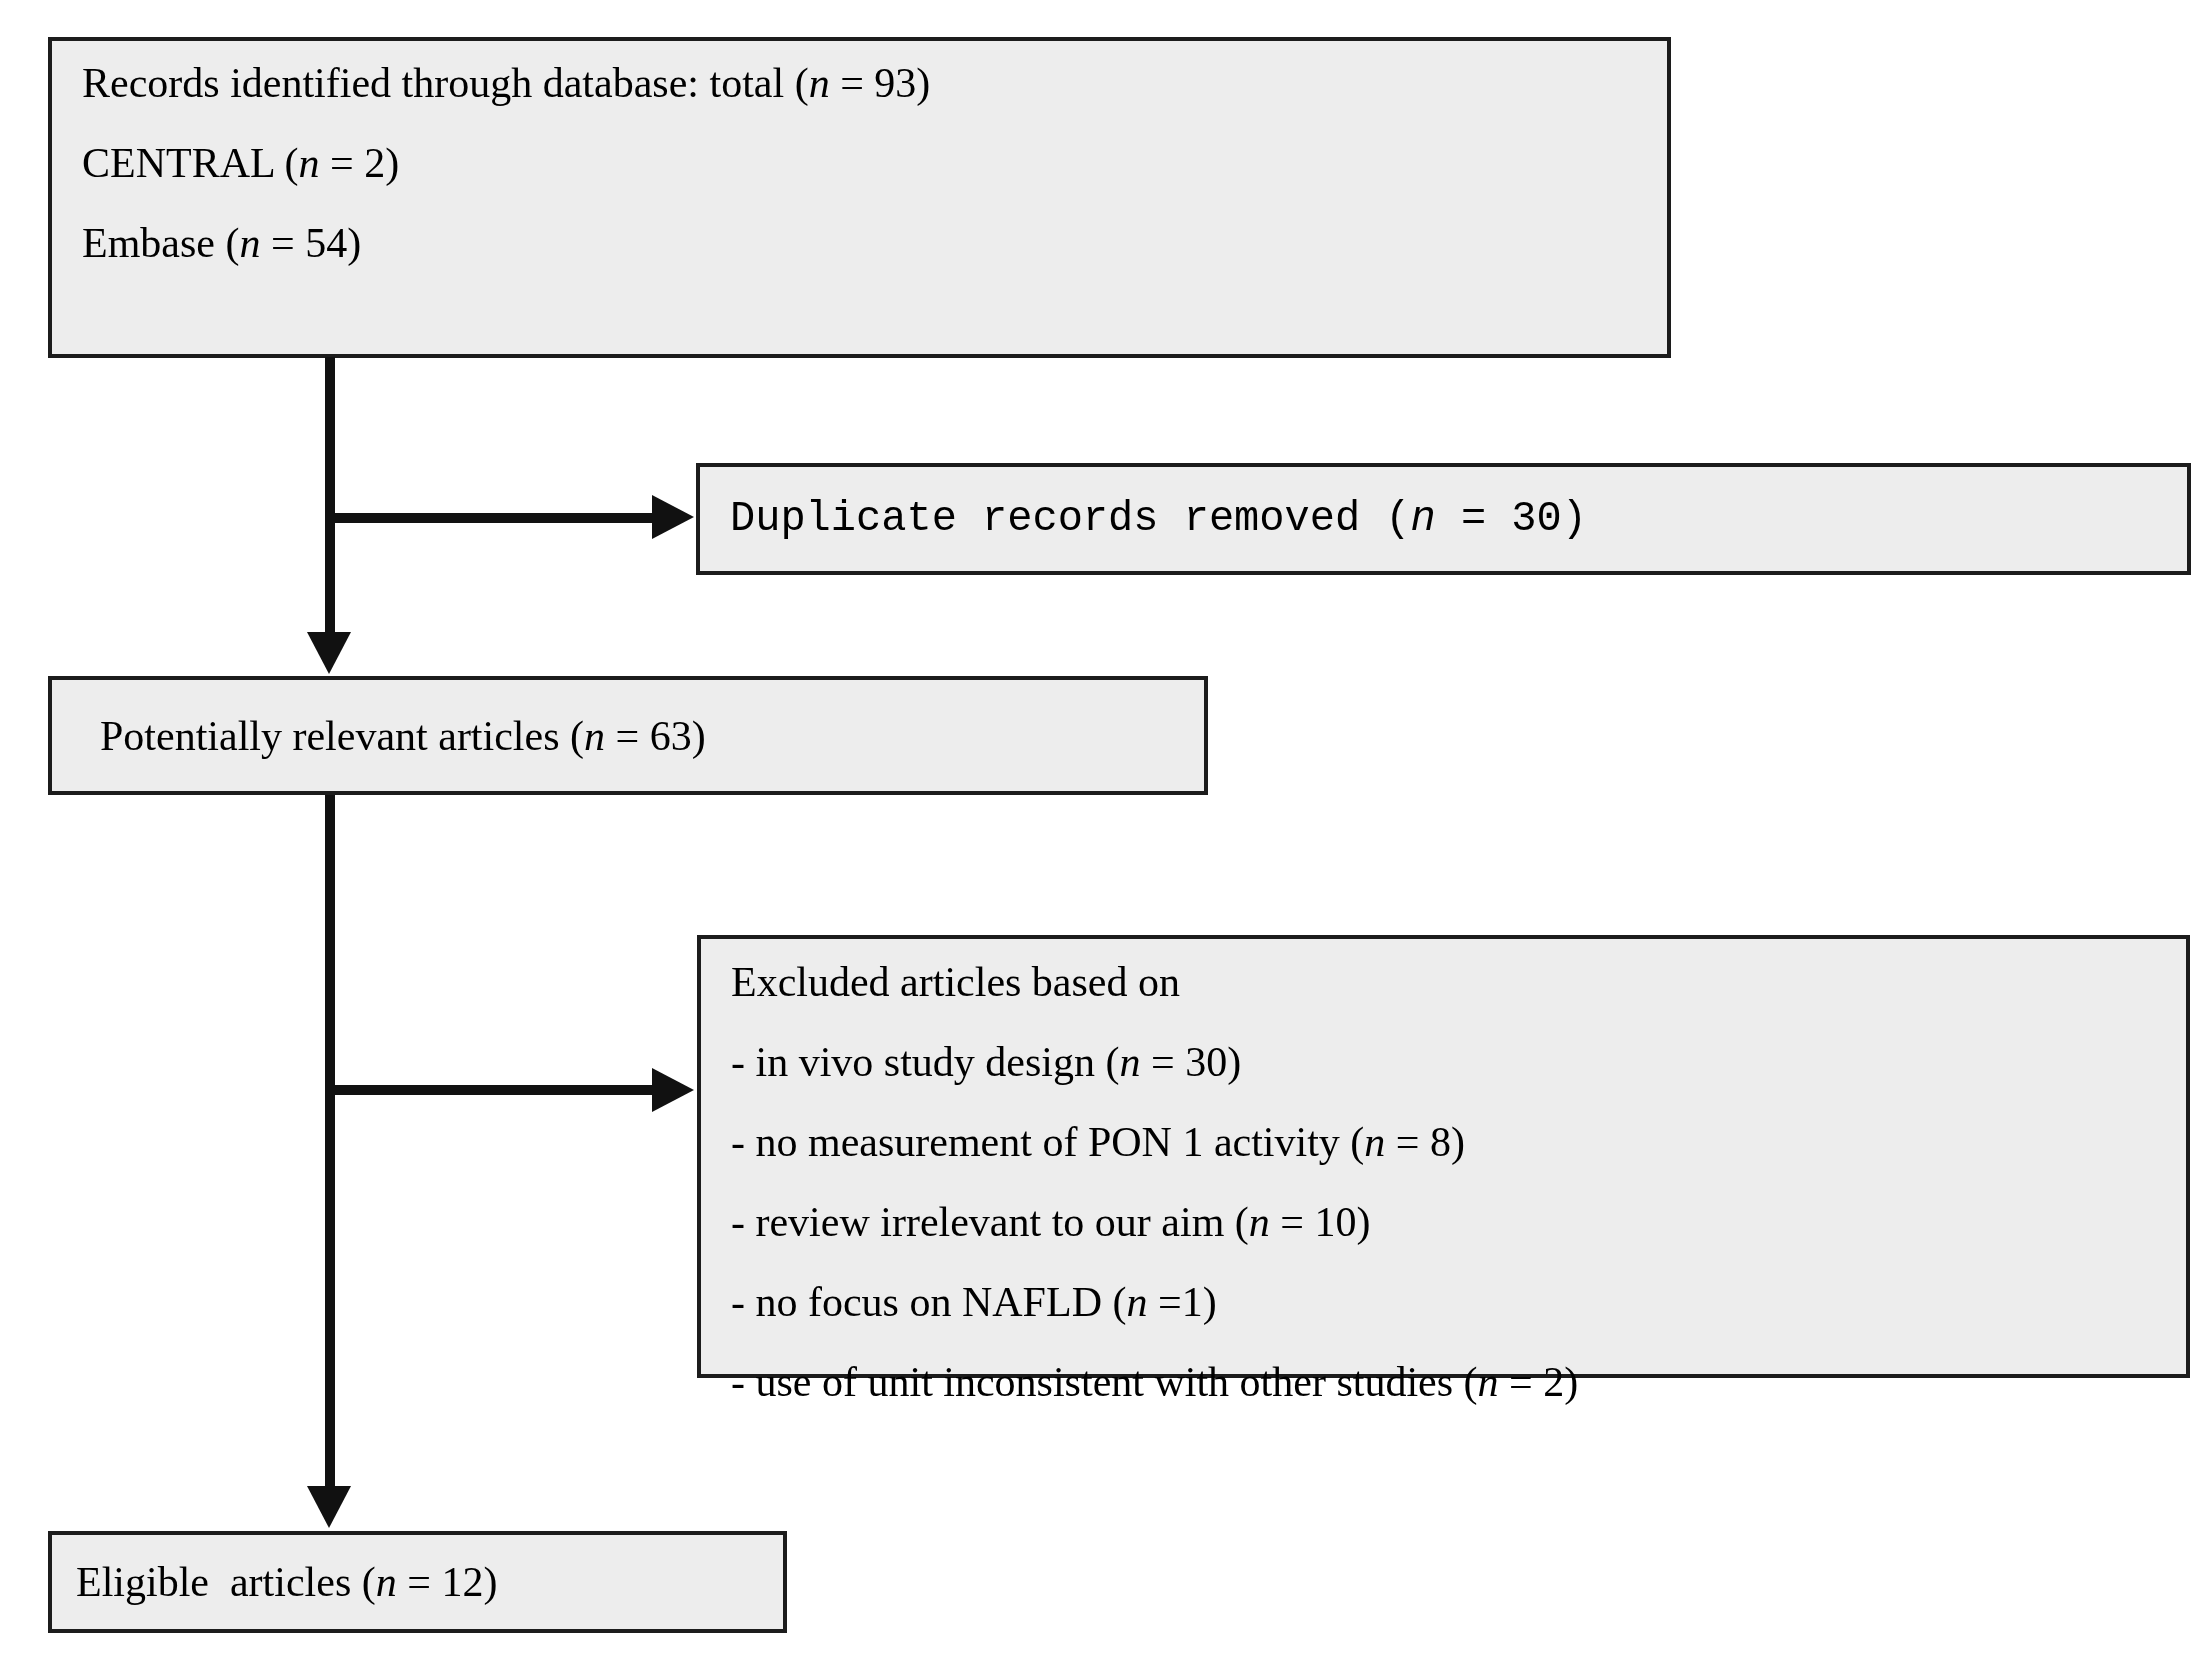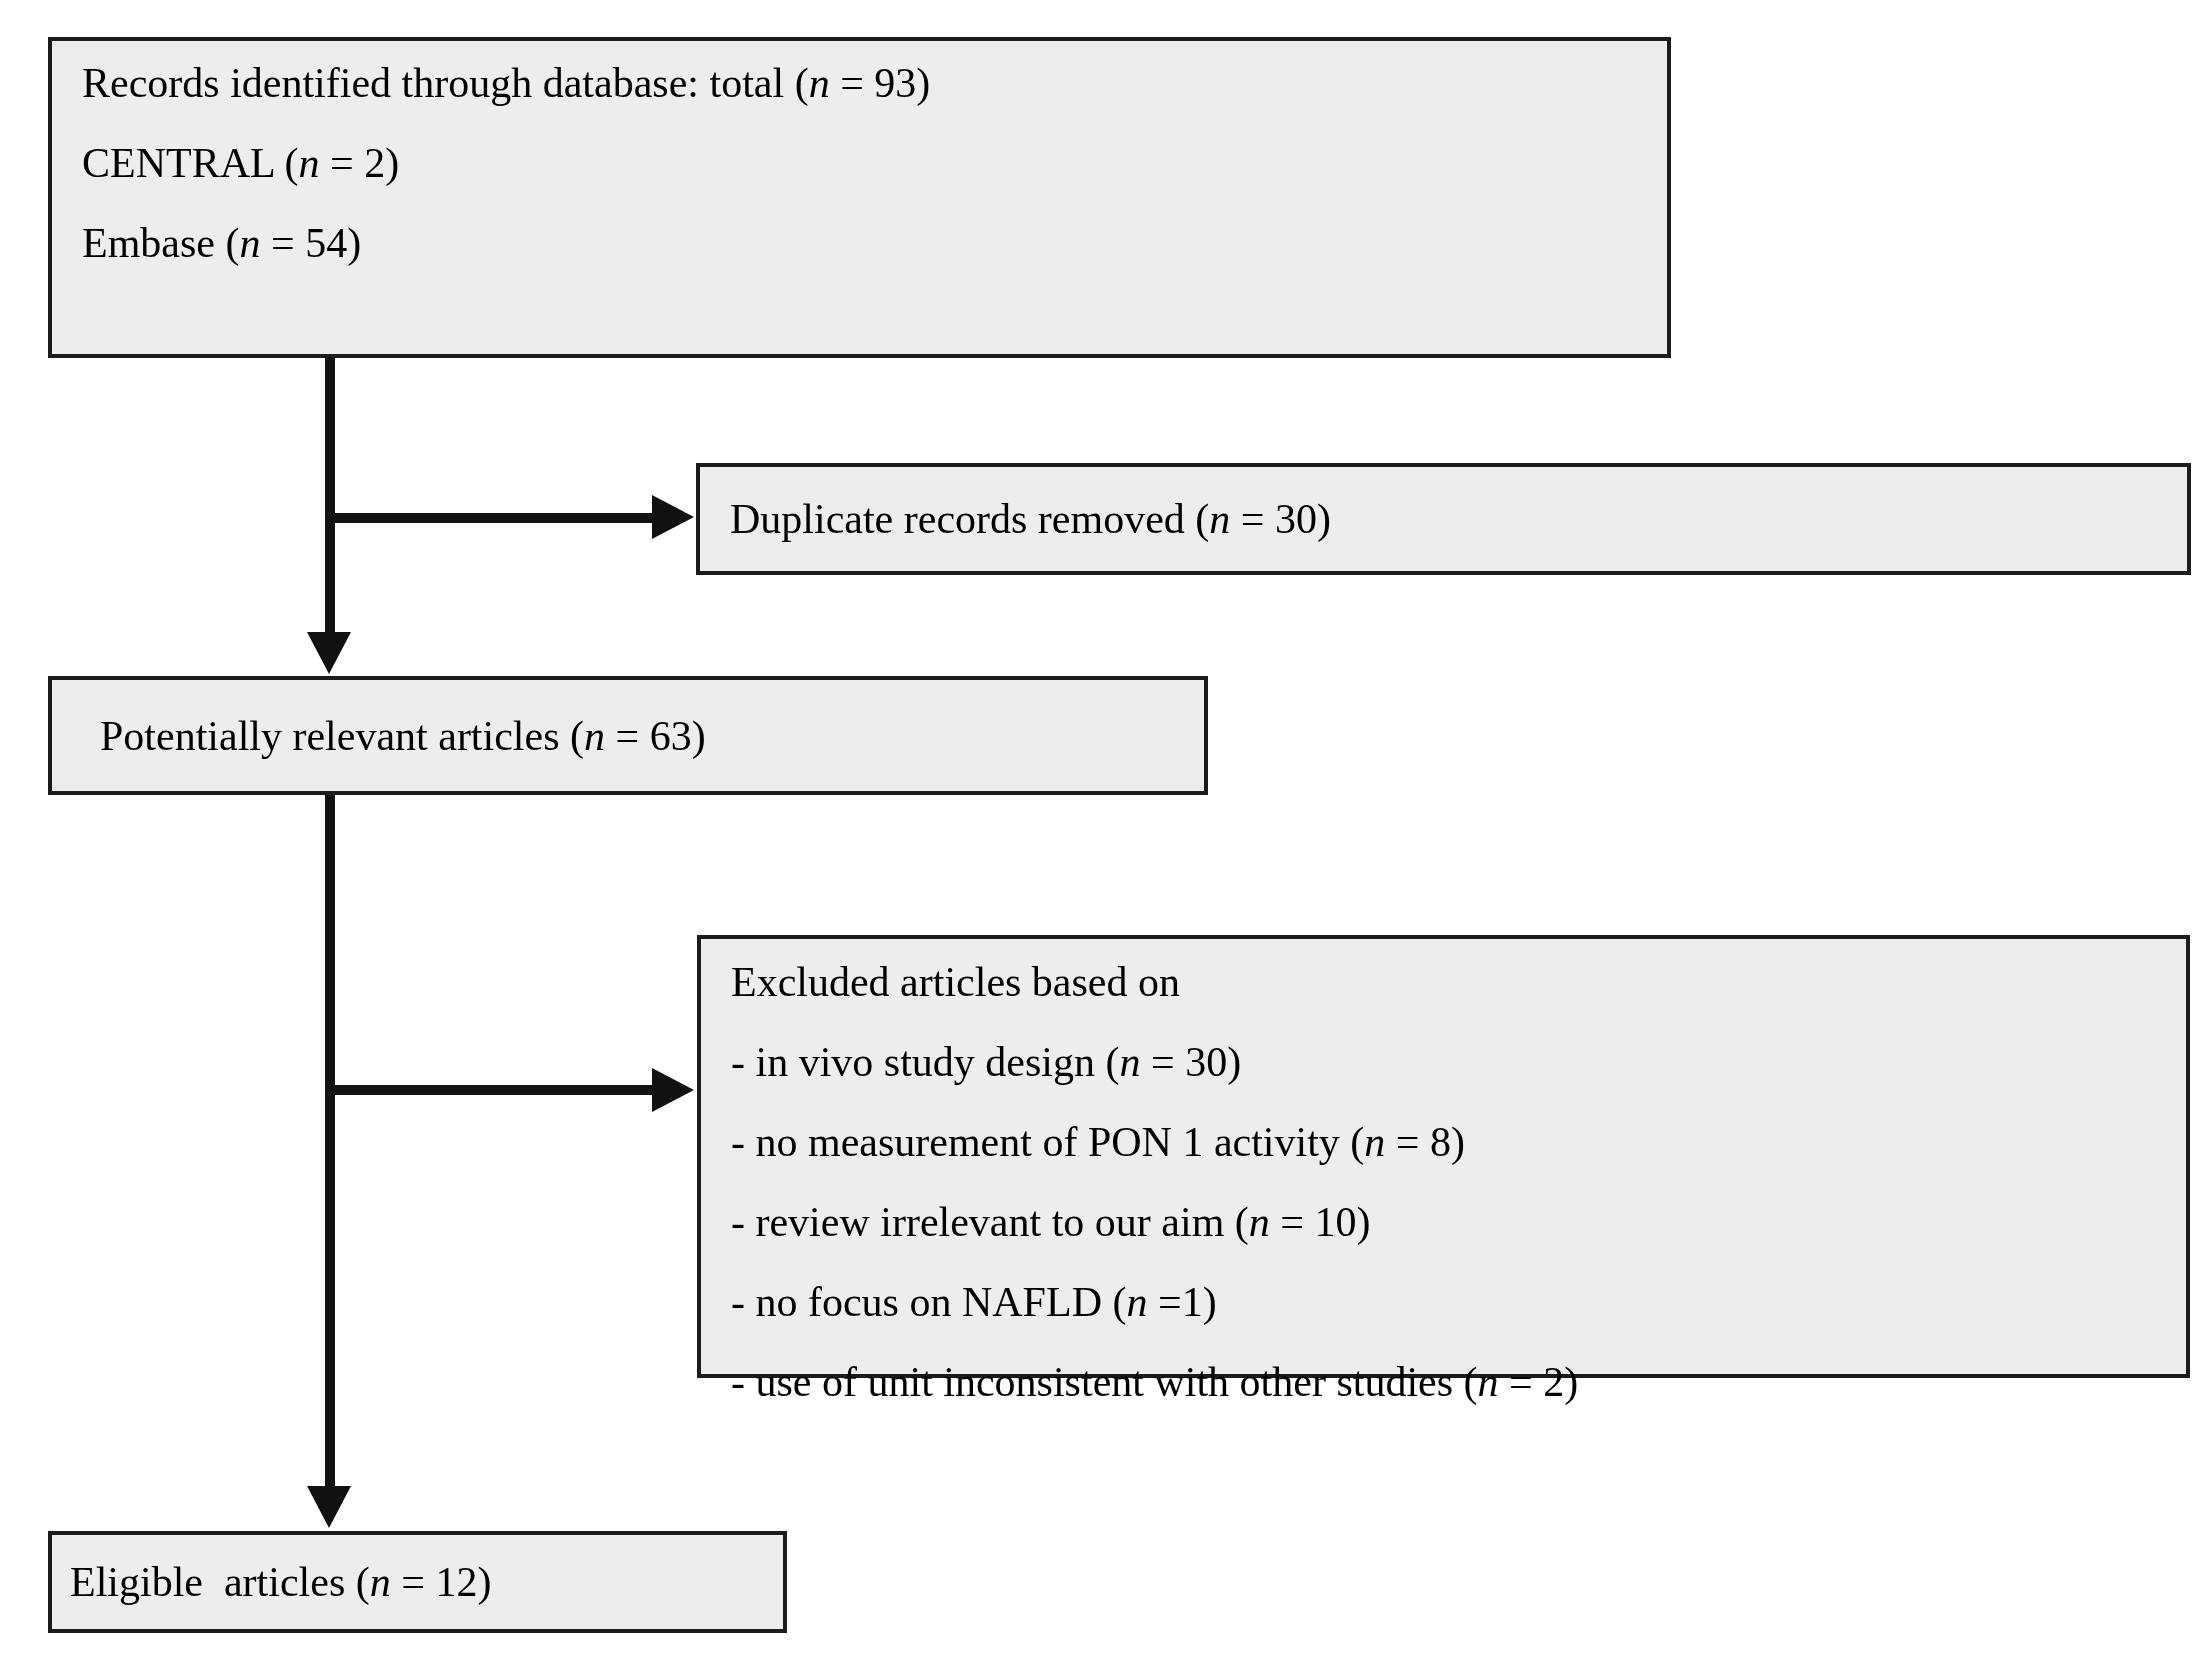--- a/index.html
+++ b/index.html
@@ -25,24 +25,24 @@
   }
   .box-line {
     line-height: 80px;
     white-space: pre-wrap;
   }
   .center-v {
     display: flex;
     align-items: center;
   }
   #box-records   { left: 48px;  top: 37px;   width: 1623px; height: 321px; padding: 1.7px 20px 0 30px; }
-  #box-duplicates{ left: 696px; top: 463px;  width: 1495px; height: 112px; padding-left: 30px; }
+  #box-duplicates{ left: 696px; top: 463px;  width: 1495px; height: 112px; padding-left: 30px; font-family: Liberation Mono, monospace; }
   #box-relevant  { left: 48px;  top: 676px;  width: 1160px; height: 119px; padding-left: 48px; }
   #box-excluded  { left: 697px; top: 935px; width: 1493px; height: 443px; padding: 3.3px 16.6px 0 30px; }
-  #box-eligible  { left: 48px;  top: 1531px; width: 739px;  height: 102px; padding-left: 18px; }
+  #box-eligible  { left: 48px;  top: 1531px; width: 739px;  height: 102px; padding-left: 24px; }
 
   .vline, .hline {
     position: absolute;
     background: var(--arrow-color, #111111);
   }
   .vline { width: 10px; }
   .hline { height: 10px; }
   #vline-1 { left: 325px; top: 357px;  height: 277px; }
   #vline-2 { left: 325px; top: 795px;  height: 693px; }
   #hline-1 { left: 330px; top: 513px;  width: 325px; }

